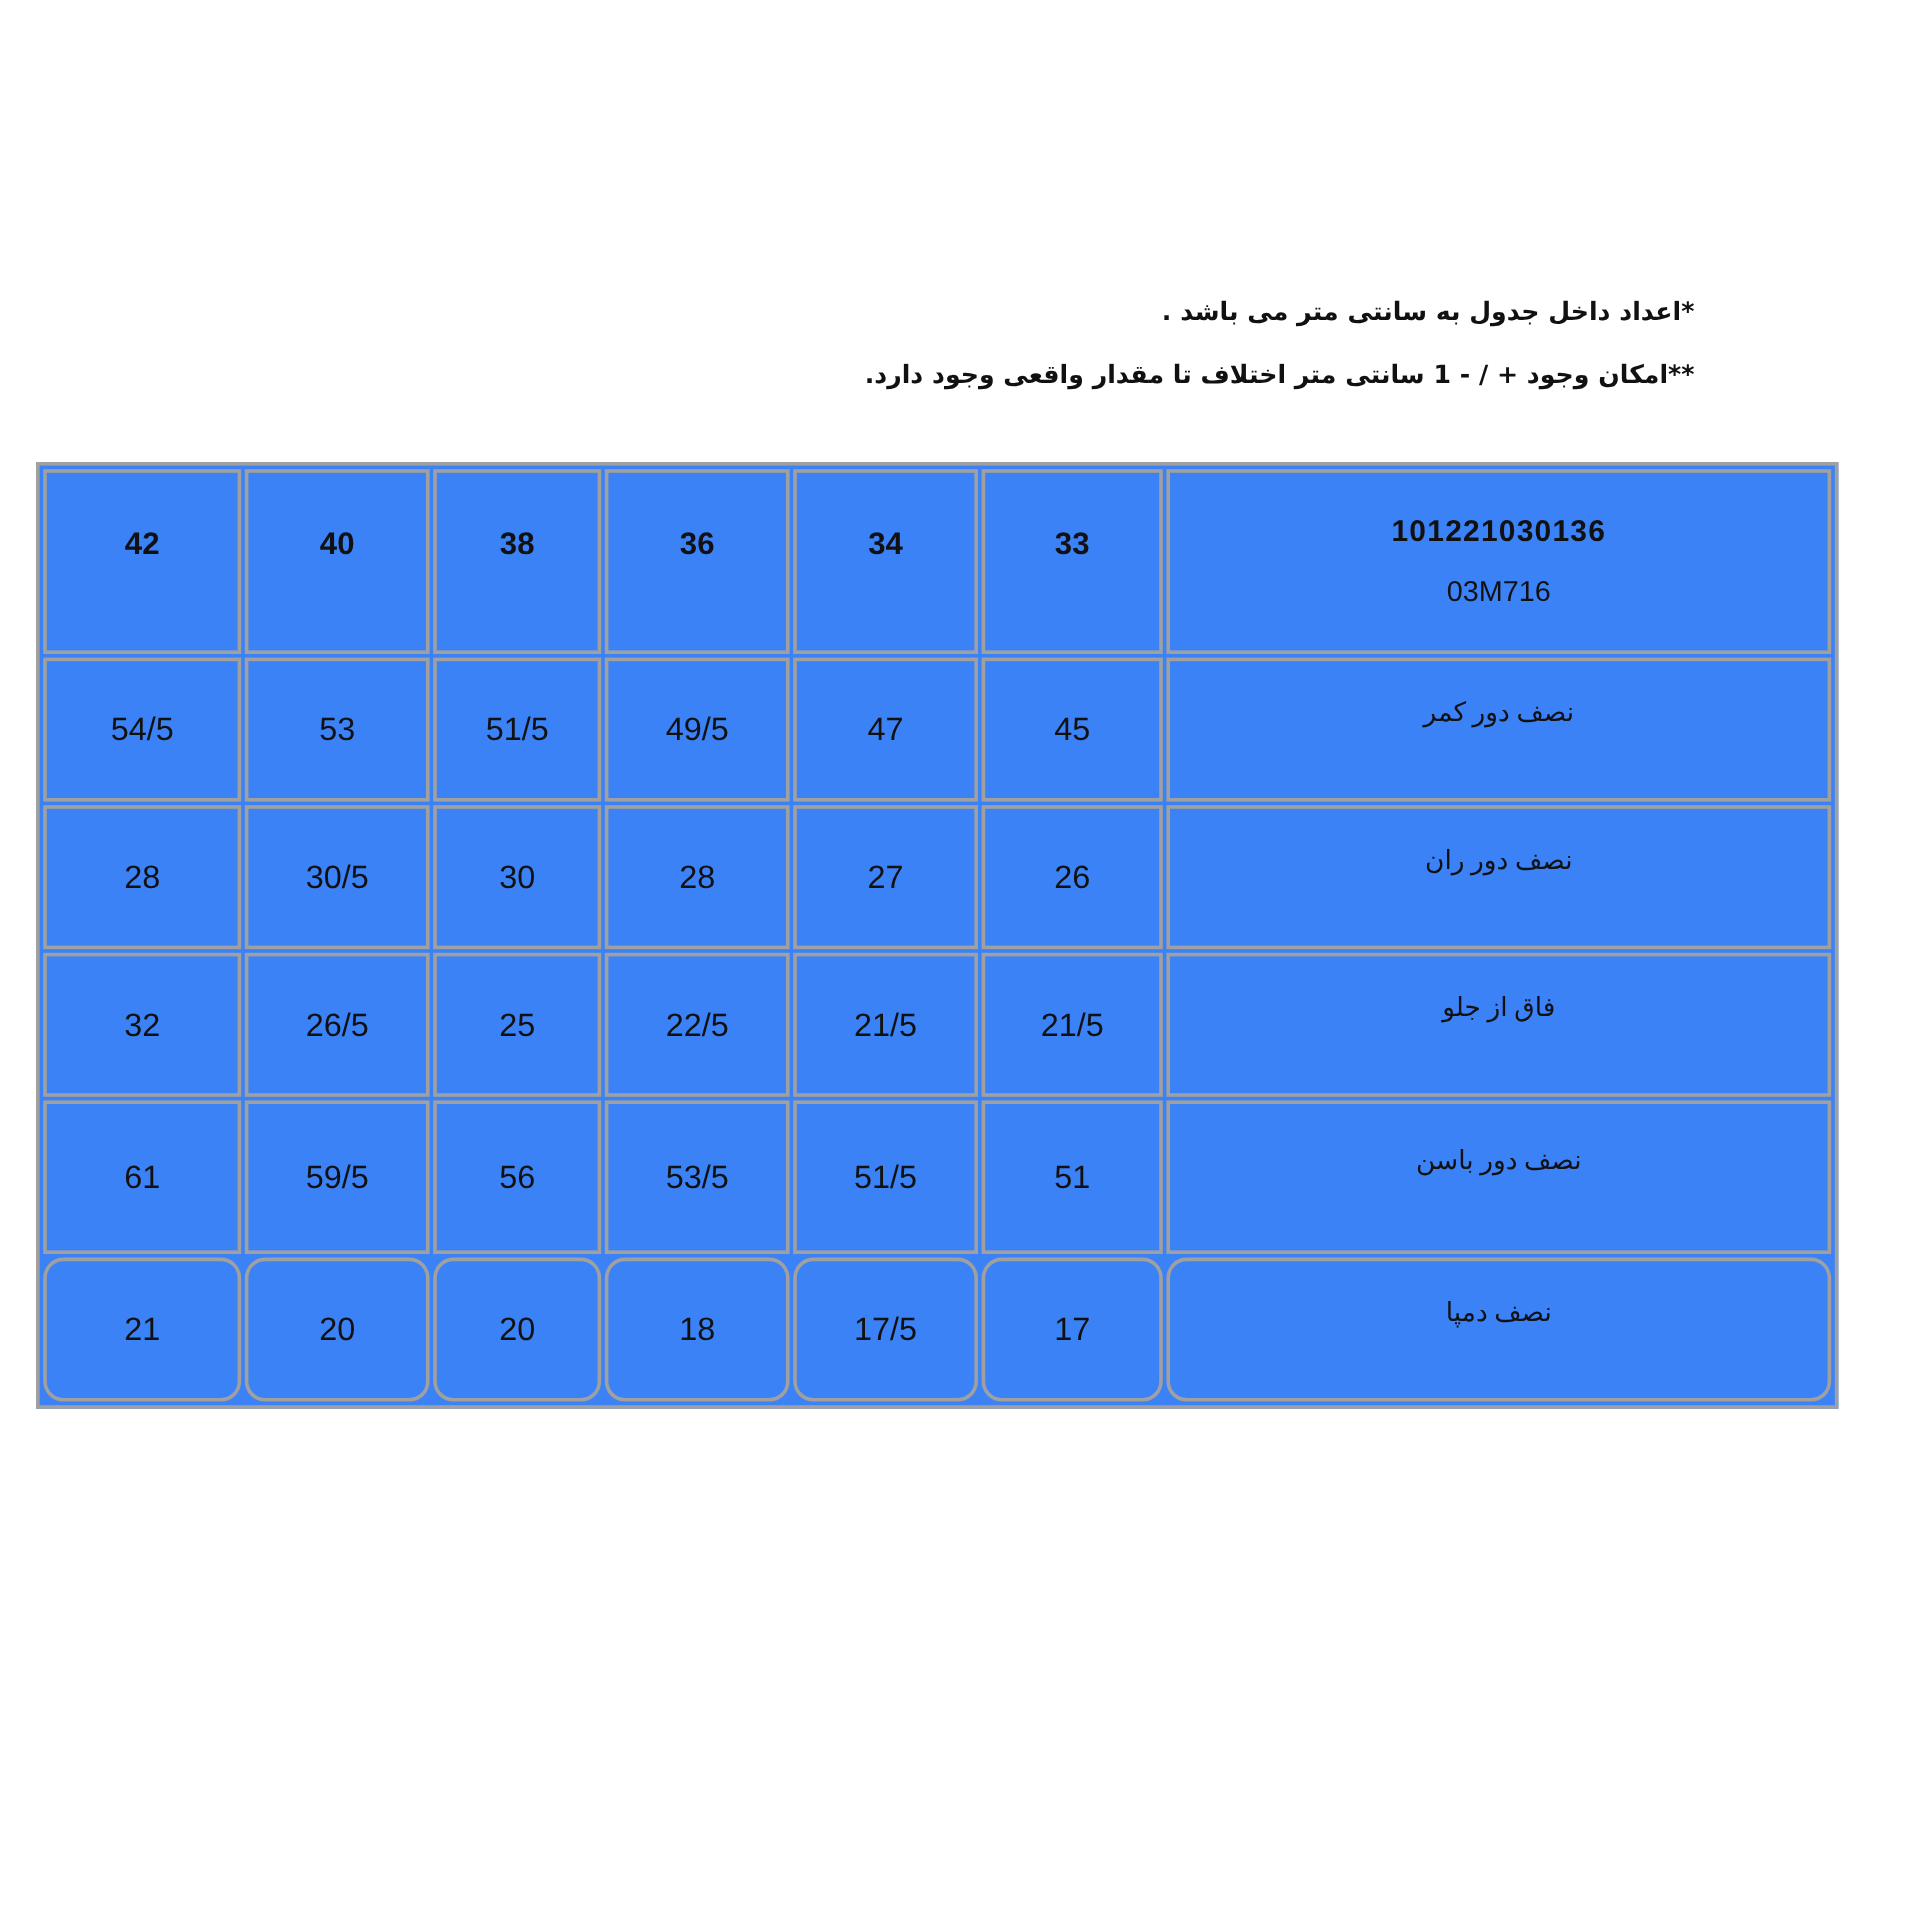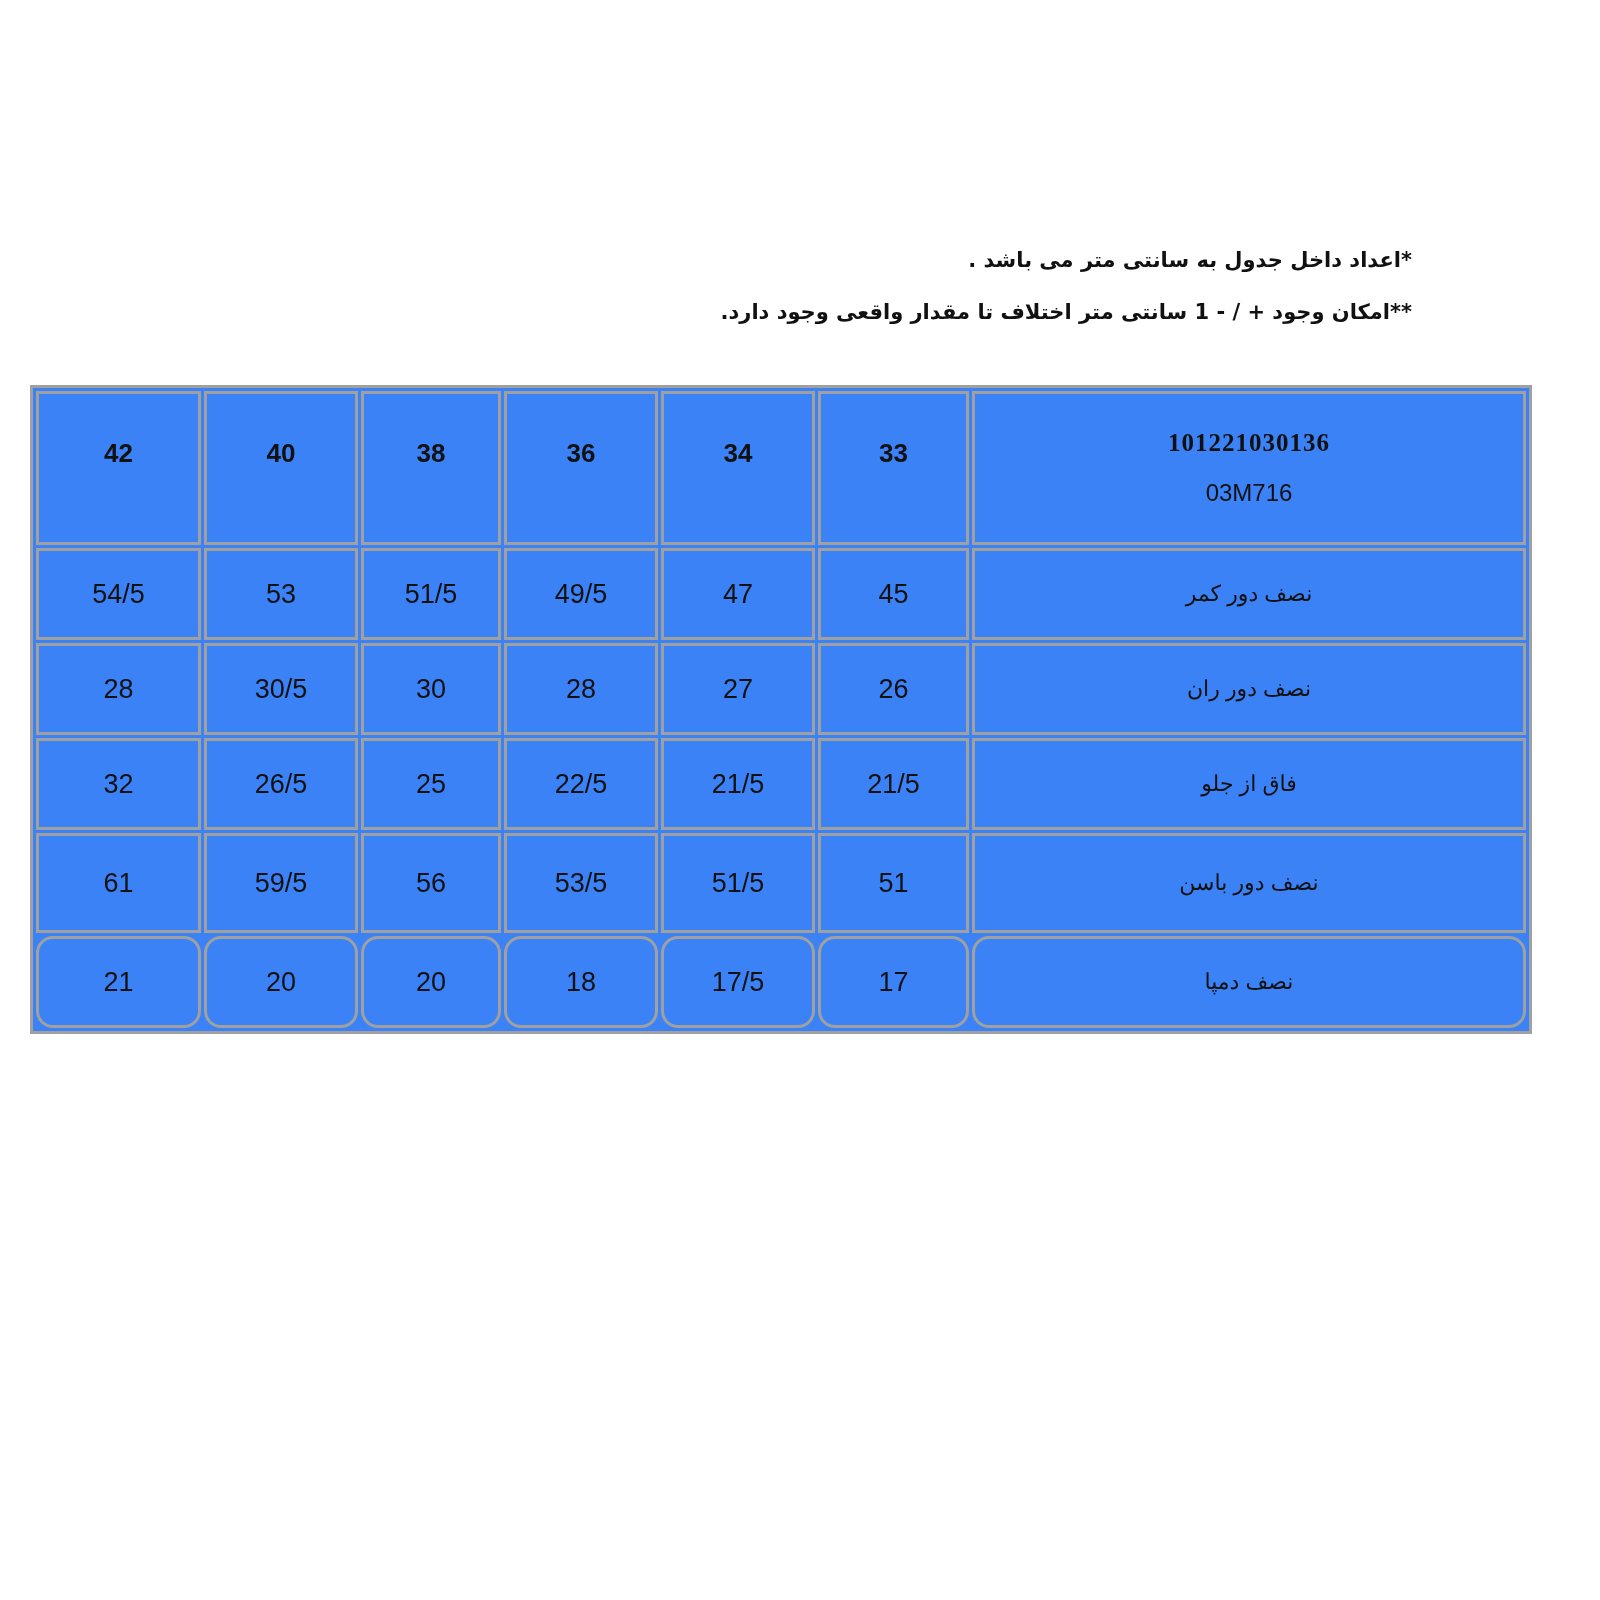--- a/index.html
+++ b/index.html
@@ -10,22 +10,22 @@
              font-family: "DejaVu Sans", sans-serif; font-weight: bold; font-size: 21px; color: #111; }
     .notes .line { height: 52px; line-height: 40px; white-space: nowrap; }
 
     table.size-table { position: absolute; left: 30px; top: 385px; width: 1502px;
                        border-collapse: separate; border-spacing: 3px;
                        border: 3px solid #a0a0a0; background: #3b82f6; table-layout: fixed; }
     table.size-table td { border: 3px solid #a0a0a0; text-align: center; vertical-align: middle;
                           padding: 0; font-size: 27px; font-family: "Liberation Sans", "DejaVu Sans", sans-serif; }
     table.size-table tr.header td { height: 118px; font-weight: bold; }
     table.size-table tr.header td.size-head { padding-bottom: 30px; font-size: 26px; }
-    table.size-table td.label { font-family: Liberation Sans, sans-serif; font-size: 22px; direction: rtl; padding-bottom: 0; }
-    .code-top { font-family: Liberation Serif, serif; font-size: 25px; font-weight: bold; display: block; margin-bottom: 22px; letter-spacing: 1px; }
+    table.size-table td.label { font-family: Liberation Serif, serif; font-size: 22px; direction: rtl; padding-bottom: 28px; }
+    .code-top { font-family: Liberation Sans, sans-serif; font-size: 25px; font-weight: bold; display: block; margin-bottom: 22px; letter-spacing: 1px; }
     .code-bot { font-size: 24px; font-weight: normal; display: block; }
     tr.r1 td { height: 86px; }
     tr.r2 td { height: 86px; }
     tr.r3 td { height: 86px; text-align: center; }
     tr.r4 td { height: 94px; margin-left: 44px; }
     tr.r5 td { height: 89px; }
     tr.r6 td { height: 86px; border-radius: 17px; }
   </style>
 </head>
 <body>

